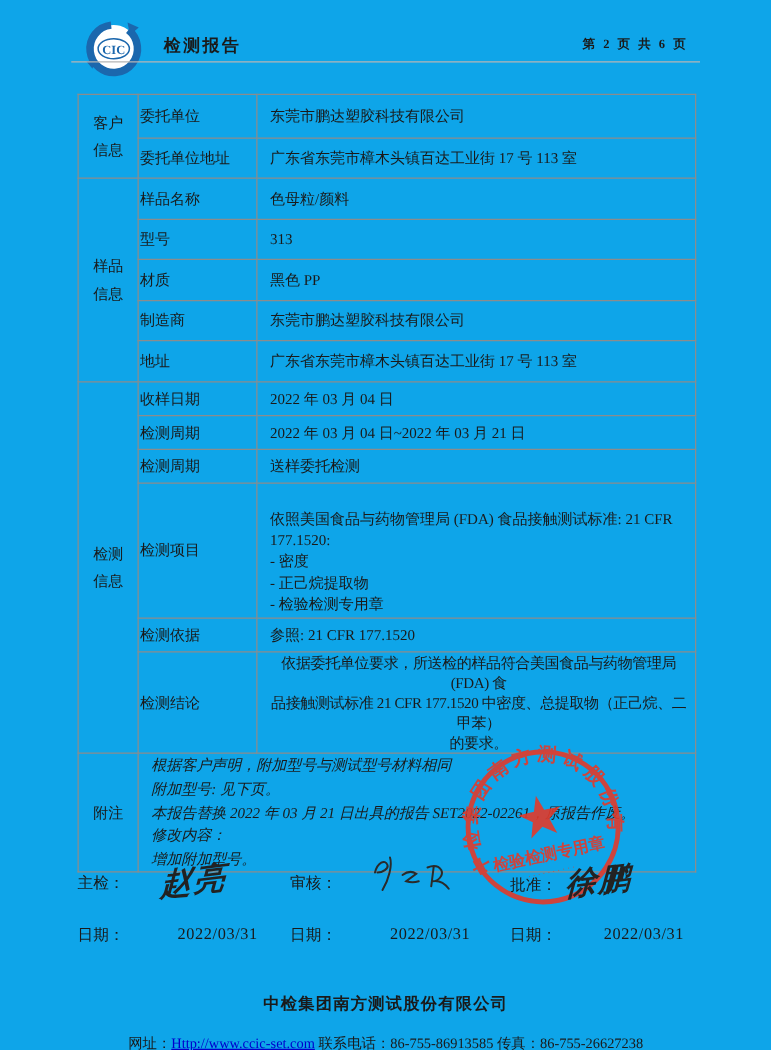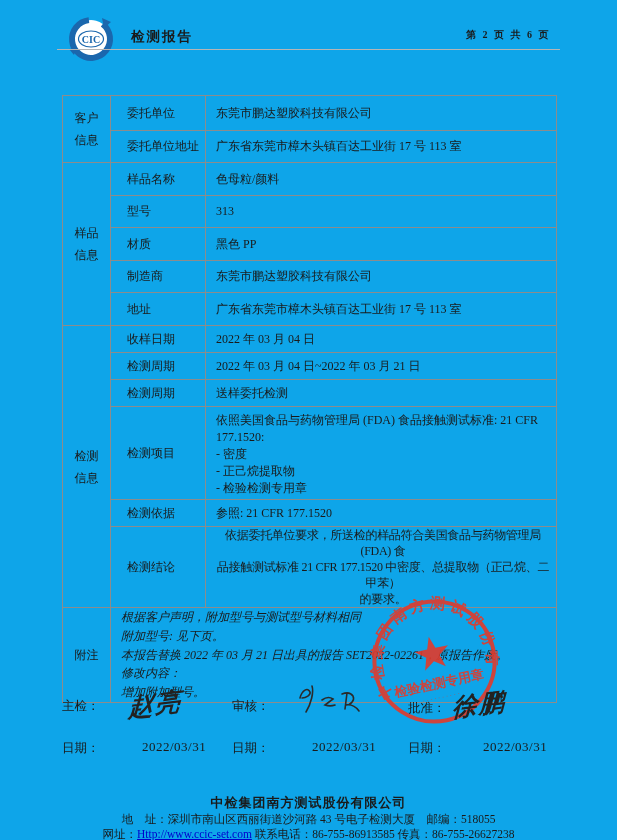--- a/index.html
+++ b/index.html
@@ -9,29 +9,29 @@
     font-family:"Liberation Serif","DejaVu Serif",serif; color:#1a1a1a;
     overflow:hidden; margin:0 auto;
   }
   
   .logo { position:absolute; left:66px; top:15px; width:50px; height:48px; }
   .hdr-title { position:absolute; left:131px; top:28px; font-size:13.5px; font-weight:bold; letter-spacing:2px; }
   .hdr-no { position:absolute; left:236px; top:28px; font-size:12.5px; font-weight:bold; }
   .hdr-page { position:absolute; left:466px; top:28px; font-size:10px; font-weight:bold; letter-spacing:2px; }
   .hdr-rule { position:absolute; left:57px; top:49px; width:503px; height:0; border-top:1.5px solid #b5b5b5; }
   
-  table.report { position:absolute; left:62px; top:75px; width:494px; border-collapse:collapse; table-layout:fixed;margin-top:20px; }
+  table.report { position:absolute; left:62px; top:75px; width:494px; border-collapse:collapse; table-layout:fixed; }
   table.report td { border:1px solid #8c8c8c; font-size:12px; vertical-align:middle; }
   col.c-cat { width:48px; } col.c-label { width:95px; } col.c-value { width:351px; }
   td.cat { text-align:center; line-height:22px; }
-  td.lbl { padding-left:16px; }
+  td.lbl { padding-left:1px; }
   td.val { padding-left:10px; padding-right:6px; }
   tr.h35 td{height:35px} tr.h32 td{height:32px} tr.h33 td{height:33px}
   tr.h27 td{height:27px} tr.h84 td{height:84px} tr.h50 td{height:50px} tr.h94 td{height:94px}
-  .ml { line-height:17px; padding-top:5px; padding-bottom:2px; }
+  .ml { line-height:17px; padding-top:20px; padding-bottom:2px; }
   .concl { font-size:11px; line-height:16px; letter-spacing:-0.3px;text-align:center; }
   .notes-cell { line-height:18.8px;font-style:italic; }
   
   .sig-label { position:absolute; font-size:12.5px; }
   .sig-name { position:absolute; font-size:25px; font-style:italic; font-weight:bold;
               transform:rotate(-7deg) skewX(-9deg); color:#222; letter-spacing:2px; }
   .sig-scribble { position:absolute; }
   .date-val { position:absolute; font-size:13px; letter-spacing:0.5px; }
   
   .stamp { position:absolute; left:369px; top:596px; width:131px; height:131px;
@@ -186,20 +186,19 @@
     <circle cx="65.5" cy="65.5" r="60" fill="none" stroke="#e23a2b" stroke-width="4"></circle>
     <text font-size="15" font-weight="bold" fill="#e23a2b" letter-spacing="4.2" font-family="Liberation Serif, serif">
       <textPath href="#ring-arc" startOffset="2">中检集团南方测试股份有限公司</textPath>
     </text>
     <polygon fill="#e23a2b" points="65,40 60.8,52.2 47.9,52.4 58.2,60.2 54.4,72.6 65,65.2 75.6,72.6 71.8,60.2 82.1,52.4 69.2,52.2"></polygon>
     <text x="65.5" y="92" text-anchor="middle" font-size="13" font-weight="bold" fill="#e23a2b" font-family="Liberation Serif, serif">检验检测专用章</text>
     <text x="65.5" y="104" text-anchor="middle" font-size="6" fill="#e23a2b" letter-spacing="2">··········</text>
   </svg>
 
   <div class="ft-company">中检集团南方测试股份有限公司</div>
-  <div class="ft-line2">地　址：深圳市南山区西丽街道沙河路 43 号电子检测大厦　邮编：518055</div>
   <div class="ft-line3">
     <span>网址：</span><span class="ft-link">Http://www.ccic-set.com</span>
     <span>联系电话：</span><span>86-755-86913585</span>
     <span>传真：</span><span>86-755-26627238</span>
   </div>
 
 </div>
 
 </body></html>

